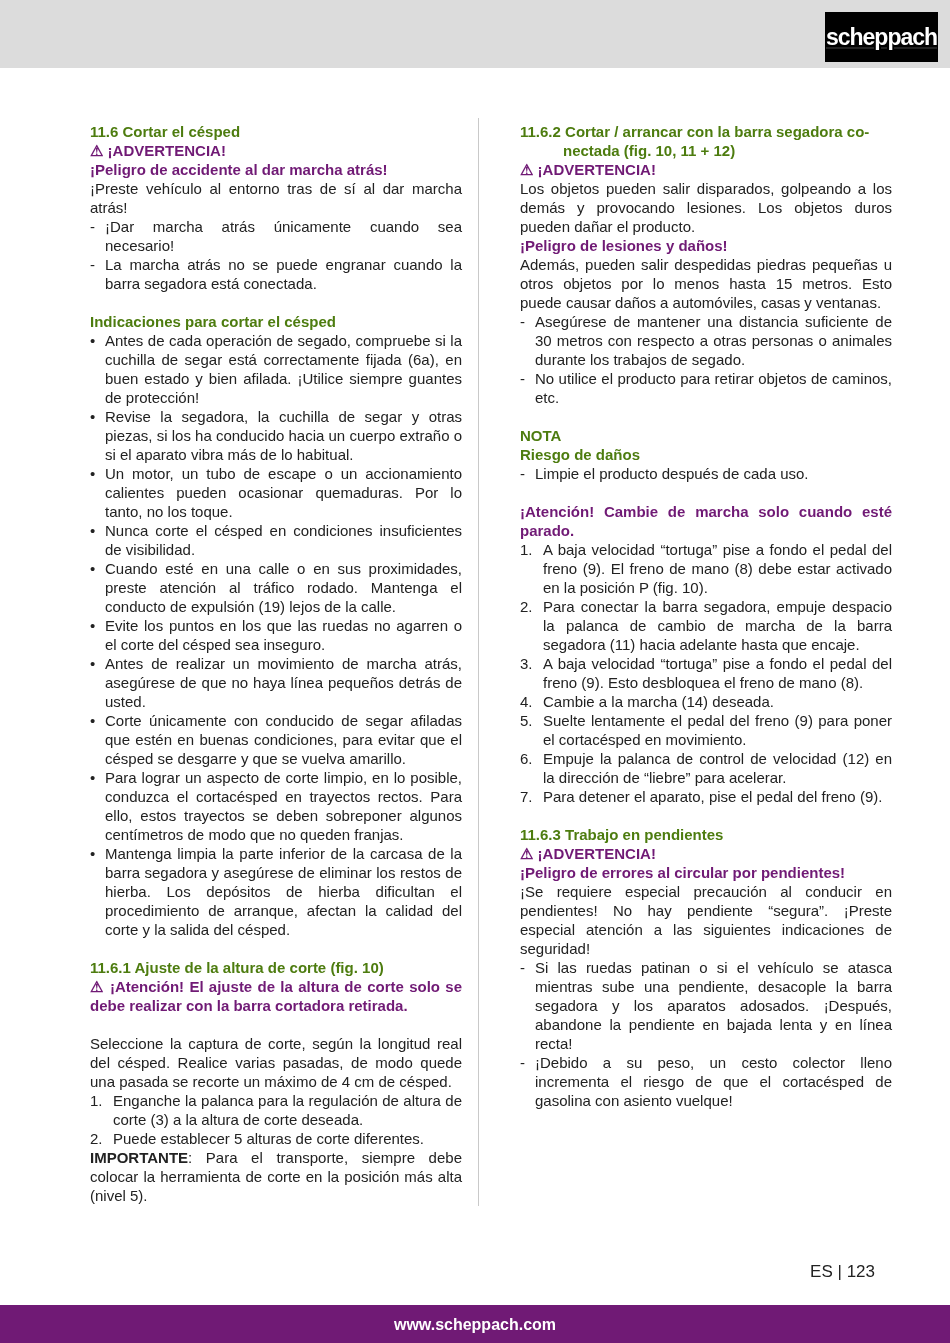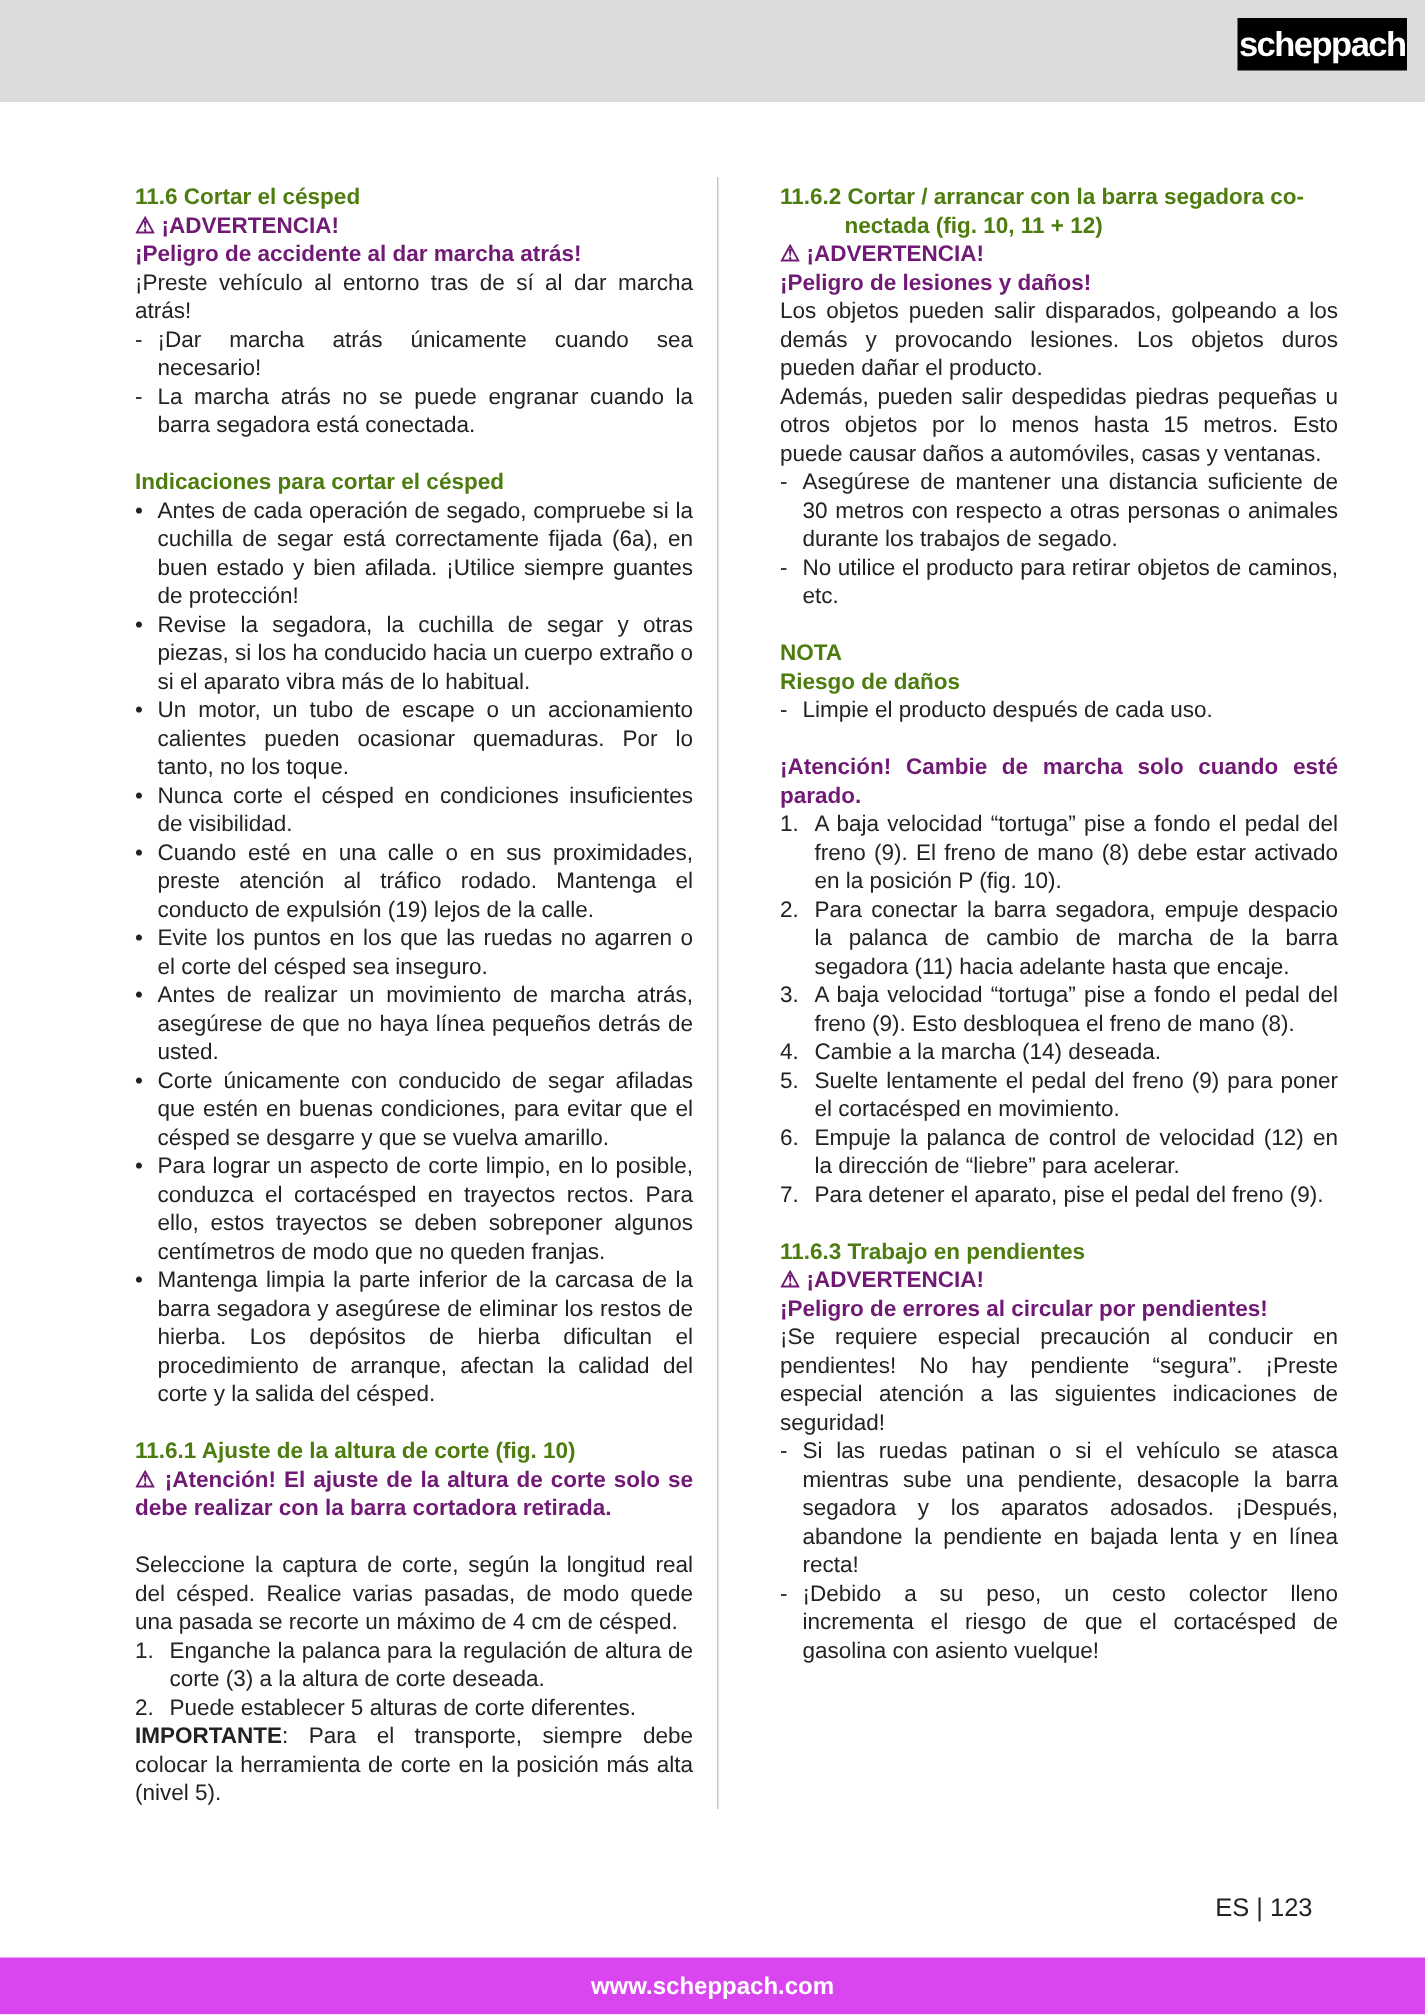--- a/index.html
+++ b/index.html
@@ -1,39 +1,39 @@
 <!DOCTYPE html>
 <html><head>
 <meta charset="utf-8">
 <style>
   html,body{margin:0;padding:0;background:#ffffff;}
   .page{position:relative;width:950px;height:1343px;background:#ffffff;overflow:hidden;
         font-family:"Liberation Sans",sans-serif;font-size:15px;line-height:19px;color:#222222;}
   .header-bar{position:absolute;top:0;left:0;width:950px;height:68px;background:#dcdcdc;}
-  .logo{position:absolute;top:12px;left:825px;width:113px;height:35px;background:#000000;
-        display:flex;align-items:center;justify-content:center;}
+  .logo{position:absolute;top:12px;left:825px;width:113px;height:50px;background:#000000;
+        display:flex;align-items:center;justify-content:center;text-decoration:underline;}
   .logo span{color:#ffffff;font-weight:bold;font-size:23px;letter-spacing:-1px;
         font-family:"Liberation Sans",sans-serif;}
   .col{position:absolute;top:122px;width:372px;}
   .col-left{left:90px;}
   .col-right{left:520px;}
   .divider{position:absolute;left:478px;top:118px;width:1px;height:1088px;background:#c9c9c9;}
   .blk{margin:0;text-align:justify;}
   .h{font-weight:bold;text-align:left;color:#4d7c0f;}
   .hang{padding-left:43px;text-indent:-43px;}
   .pb{font-weight:bold;color:#701a75;}
   .gap{height:19px;}
   .li{display:flex;}
   .mk{flex:none;text-align:left;}
   .dash .mk,.bullet .mk{width:15px;}
   .num .mk{width:23px;}
   .li-text{flex:1;text-align:justify;}
   .tri{font-weight:bold;}
   .page-num{position:absolute;top:1262px;right:75px;font-size:17px;color:#222222;}
-  .footer-bar{position:absolute;left:0;bottom:0;width:950px;height:38px;background:#d946ef;
+  .footer-bar{position:absolute;left:0;bottom:0;width:950px;height:38px;background:#701a75;
         display:flex;align-items:center;justify-content:center;}
   .footer-bar span{color:#ffffff;font-weight:bold;font-size:16px;}
 </style>
 </head>
 <body>
 
 <div class="page">
   <div class="header-bar"></div>
   <div class="logo">
     <span>scheppach</span>
@@ -112,22 +112,22 @@
           <span class="mk">2.</span>
           <div class="li-text">Puede establecer 5 alturas de corte diferentes.</div>
         </div>
       </div>
       <div class="blk p"><b>IMPORTANTE</b>: Para el transporte, siempre debe colocar la herramienta de corte en la posición más alta (nivel 5).</div>
     </div>
   <div class="divider"></div>
   <div class="col col-right" id="col-right">
       <div class="blk h hang">11.6.2 Cortar / arrancar con la barra segadora co­nectada (fig. 10, 11 + 12)</div>
       <div class="blk pb"><span class="tri">⚠</span> ¡ADVERTENCIA!</div>
+      <div class="blk p">Los objetos pueden salir disparados, golpeando a los demás y provocando lesiones. Los objetos duros pueden dañar el producto.</div>
       <div class="blk pb">¡Peligro de lesiones y daños!</div>
-      <div class="blk p">Los objetos pueden salir disparados, golpeando a los demás y provocando lesiones. Los objetos duros pueden dañar el producto.</div>
       <div class="blk p">Además, pueden salir despedidas piedras pequeñas u otros objetos por lo menos hasta 15 metros. Esto puede causar daños a automóviles, casas y ventanas.</div>
       <div class="blk list dash">
         <div class="li">
           <span class="mk">-</span>
           <div class="li-text">Asegúrese de mantener una distancia suficiente de 30 metros con respecto a otras personas o animales durante los trabajos de segado.</div>
         </div>
         <div class="li">
           <span class="mk">-</span>
           <div class="li-text">No utilice el producto para retirar objetos de caminos, etc.</div>
         </div>

